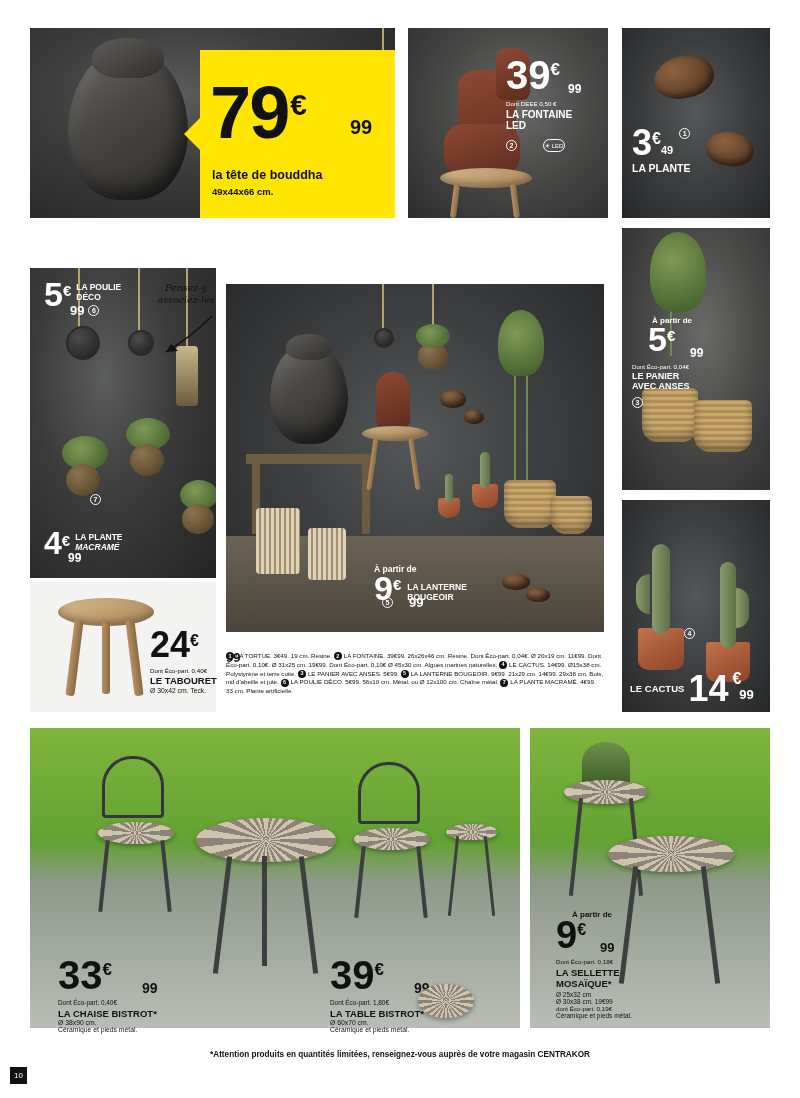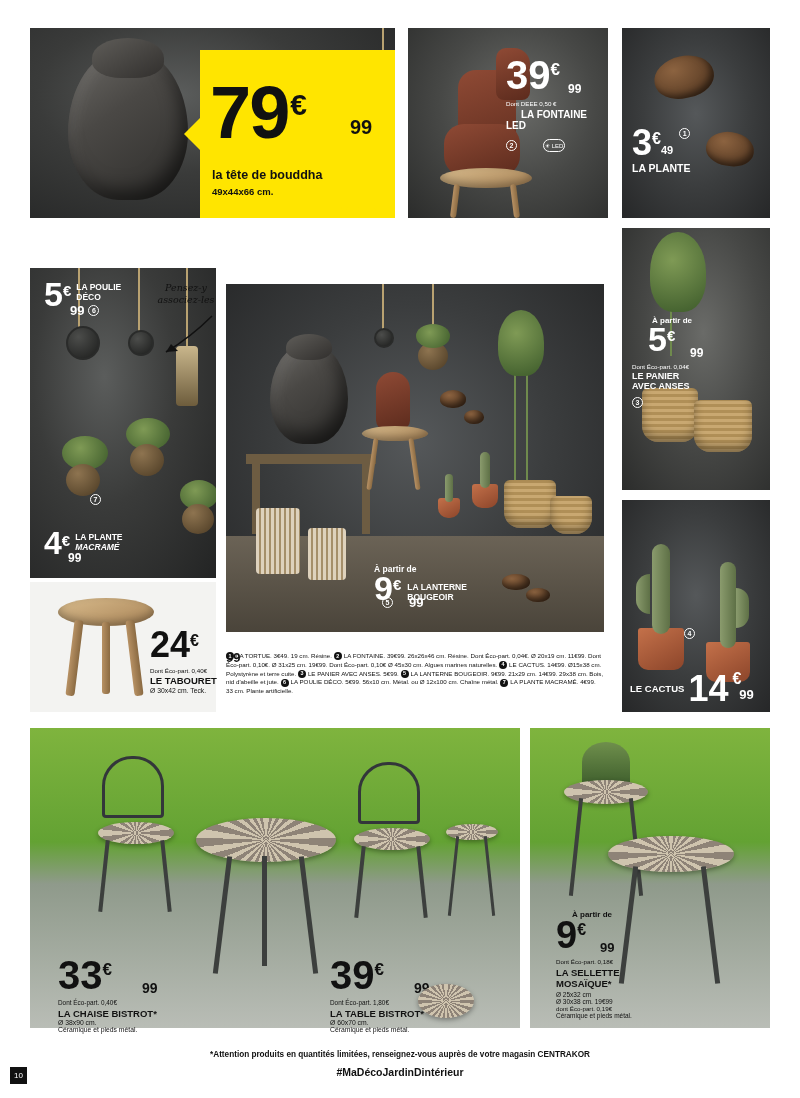--- a/index.html
+++ b/index.html
@@ -179,21 +179,21 @@
     <div class="stool-leg" style="left:44px;top:156px;width:6px;height:34px;transform:rotate(7deg);"></div>
     <div class="stool-leg" style="left:104px;top:156px;width:6px;height:34px;transform:rotate(-7deg);"></div>
 
     <div style="position:absolute;right:6px;top:30px;width:96px;color:#fff;text-align:left;">
       <div style="display:flex;align-items:flex-start;">
         <span style="font-size:40px;font-weight:bold;line-height:.85;">39</span>
         <span style="font-size:17px;font-weight:bold;margin-top:2px;">€</span>
       </div>
       <div style="font-size:12px;font-weight:bold;margin-left:62px;margin-top:-10px;">99</div>
       <div style="font-size:6.2px;margin-top:4px;">Dont DEEE 0,50 €</div>
-      <div style="font-size:10px;font-weight:bold;margin-top:2px;text-align:center;">LA FONTAINE</div>
+      <div style="font-size:10px;font-weight:bold;margin-top:2px;">LA FONTAINE</div>
       <div style="font-size:10px;font-weight:bold;">LED</div>
       <div style="display:flex;align-items:center;gap:26px;margin-top:8px;">
         <span class="circnum white">2</span>
         <span style="display:inline-flex;align-items:center;justify-content:center;width:22px;height:13px;border:1px solid #fff;border-radius:7px;font-size:6px;">☀ LED</span>
       </div>
     </div>
   </div>
 
   <div class="tile bg-dark3" style="left:622px;top:28px;width:148px;height:190px;">
     <div class="turtle" style="left:32px;top:28px;width:60px;height:42px;transform:rotate(-12deg);"></div>
@@ -466,16 +466,15 @@
     <div style="font-size:14px;font-weight:bold;margin-left:84px;margin-top:-12px;">99</div>
     <div style="font-size:6.4px;margin-top:3px;">Dont Éco-part. 1,80€</div>
     <div style="font-size:9.5px;font-weight:bold;margin-top:2px;">LA TABLE BISTROT*</div>
     <div style="font-size:6.8px;">Ø 60x70 cm.</div>
     <div style="font-size:6.8px;">Céramique et pieds métal.</div>
   </div>
 
   <div class="mosaic-top" style="left:418px;top:984px;width:56px;height:34px;"></div>
 
   <div class="footer-note" style="top:1050px;">*Attention produits en quantités limitées, renseignez-vous auprès de votre magasin CENTRAKOR</div>
-  <div class="hashtag" style="top:1066px;">#MaDécoJardinDintérieur</div>
   <div class="pagenum">10</div>
 
 </div>
 
 </body></html>

